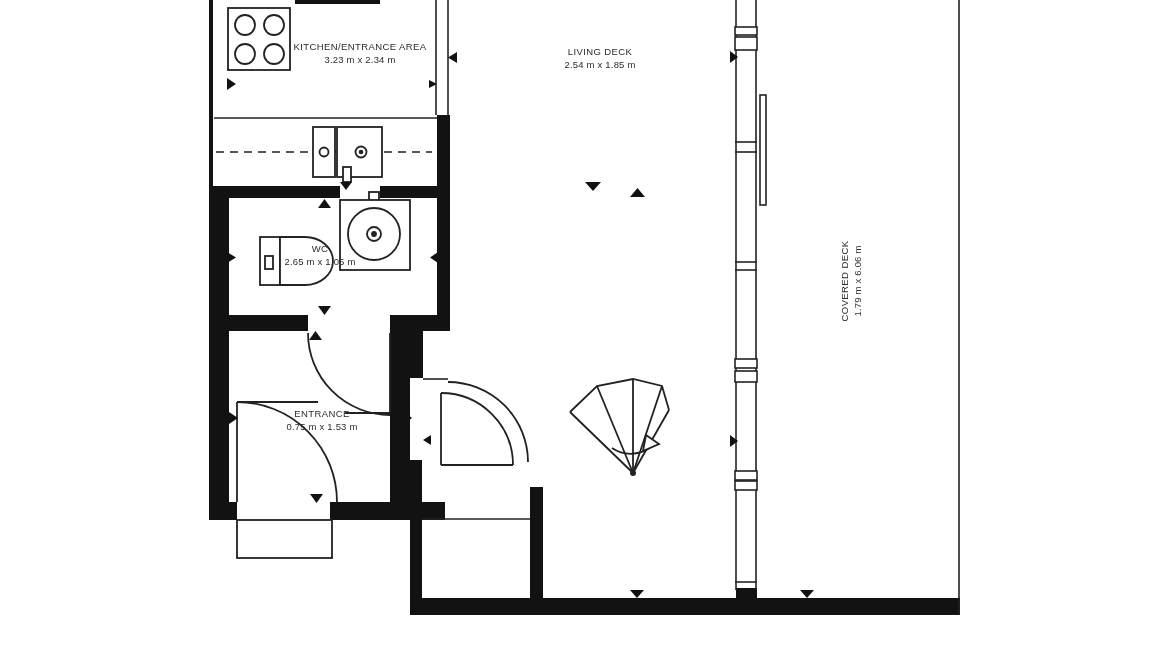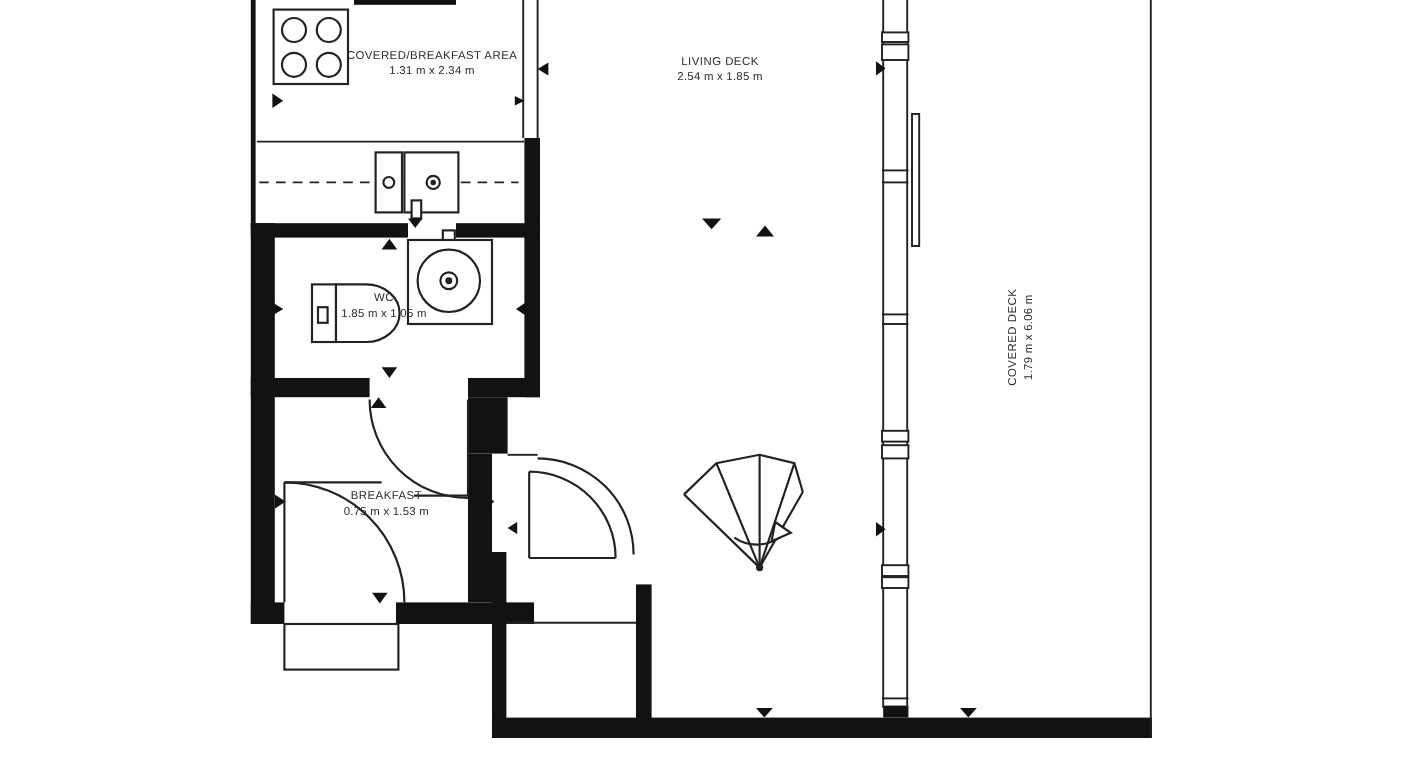--- a/index.html
+++ b/index.html
@@ -141,37 +141,37 @@
       <path d="M585,182 L601,182 L593,191 Z"></path>
       <path d="M630,197 L637.5,188 L645,197 Z"></path>
       <path d="M730,51 L738,57 L730,63 Z"></path>
       <path d="M730,435 L738,441 L730,447 Z"></path>
       <path d="M630,590 L644,590 L637,598 Z"></path>
       <path d="M800,590 L814,590 L807,598 Z"></path>
     </g>
   </svg>
 
   <div class="room-label label-kitchen">
-    <div class="name">COVERED/BREAKFAST AREA</div>
-    <div class="dims">1.31 m x 2.34 m</div>
+    <div class="name">KITCHEN/ENTRANCE AREA</div>
+    <div class="dims">3.23 m x 2.34 m</div>
   </div>
 
   <div class="room-label label-living">
     <div class="name">LIVING DECK</div>
     <div class="dims">2.54 m x 1.85 m</div>
   </div>
 
   <div class="room-label label-wc">
     <div class="name">WC</div>
-    <div class="dims">1.85 m x 1.05 m</div>
+    <div class="dims">2.65 m x 1.05 m</div>
   </div>
 
 
   <div class="room-label label-entrance">
-    <div class="name">BREAKFAST</div>
+    <div class="name">ENTRANCE</div>
     <div class="dims">0.75 m x 1.53 m</div>
   </div>
 
   <div class="room-label label-deck">
     <div class="name">COVERED DECK</div>
     <div class="dims">1.79 m x 6.06 m</div>
   </div>
 
 </div>
 

